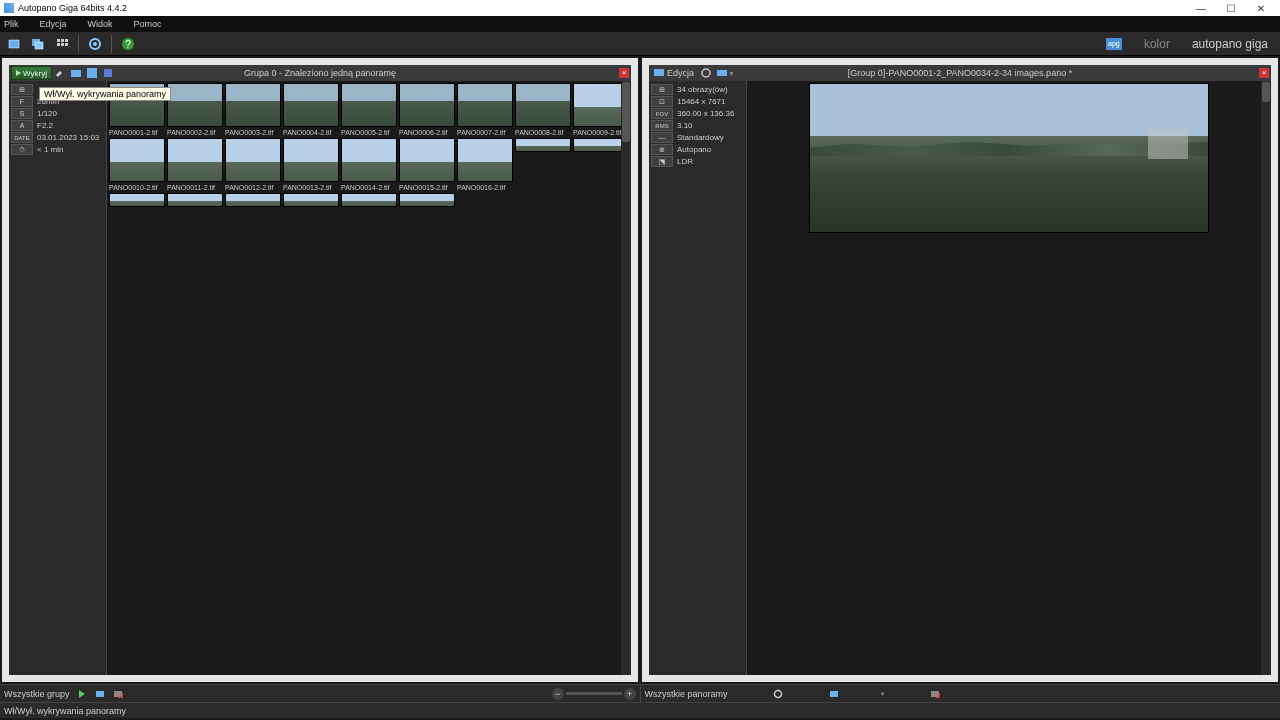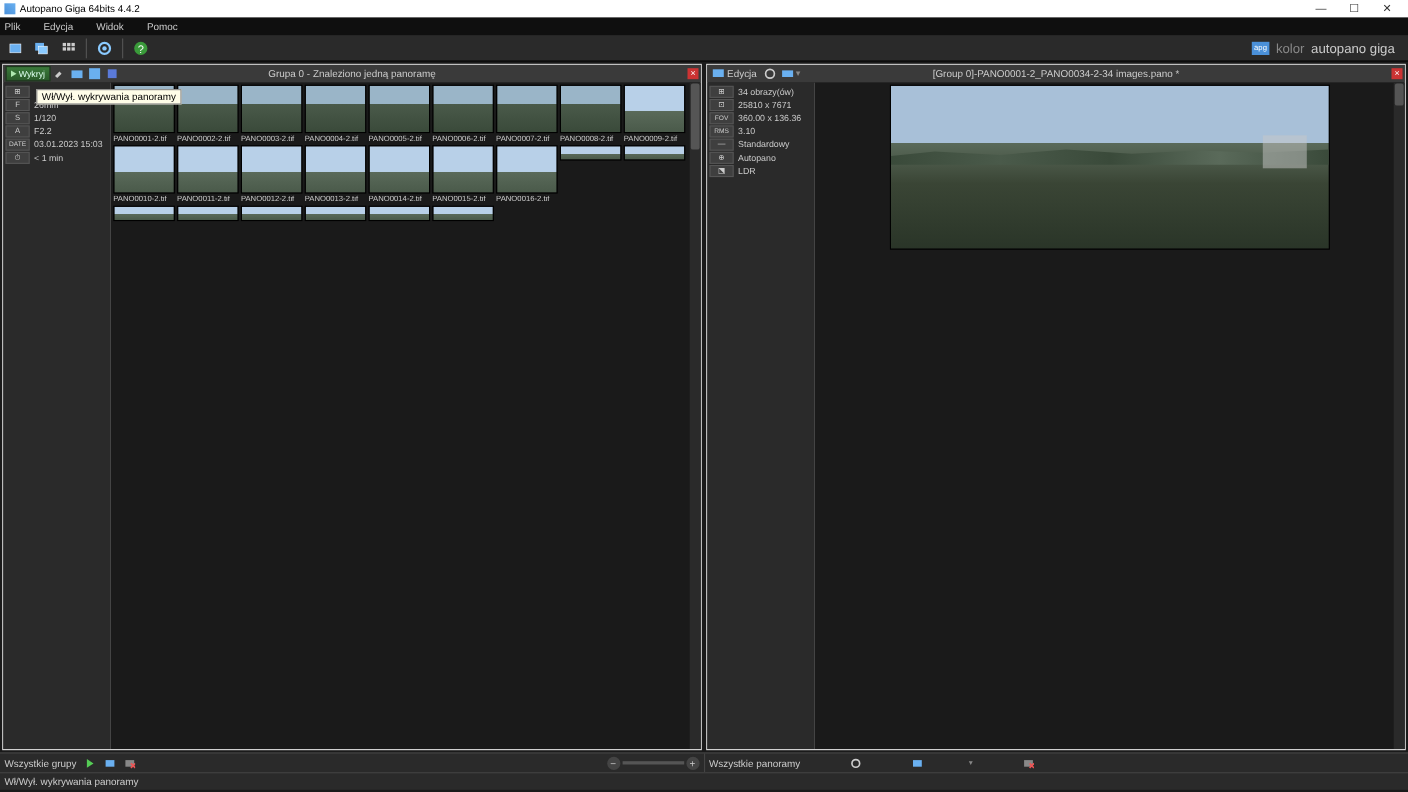--- a/index.html
+++ b/index.html
@@ -8,26 +8,26 @@
 .titlebar { height: 16px; background: #fff; display: flex; align-items: center; padding: 0 4px; color: #000; font-size: 9px; }
 .titlebar .icon { width: 10px; height: 10px; background: linear-gradient(45deg,#4a90d9,#6ab0f0); margin-right: 4px; }
 .titlebar .spacer { flex: 1; }
 .titlebar .winbtn { width: 30px; height: 16px; display: flex; align-items: center; justify-content: center; color: #333; font-size: 10px; }
 
 .menubar { height: 16px; background: #0f0f0f; display: flex; align-items: center; padding: 0 4px; gap: 21px; color: #ccc; }
 .menubar span { font-size: 9px; }
 
 .toolbar { height: 24px; background: #2a2a2a; border-bottom: 1px solid #000; display: flex; align-items: center; padding: 0 4px; gap: 4px; }
 .toolbar .tbbtn { width: 20px; height: 20px; display: flex; align-items: center; justify-content: center; border: 1px solid transparent; }
-.toolbar .brand { margin-left: auto; display: flex; align-items: center; gap: 6px; color: #888; font-size: 12px; padding-right: 8px;}
+.toolbar .brand { margin-left: auto; display: flex; align-items: center; gap: 22px; color: #888; font-size: 12px; padding-right: 8px;}
 .toolbar .brand .logo { width: 16px; height: 12px; background: #4a90d9; font-size: 7px; color: #fff; display:flex; align-items:center; justify-content:center; }
 .toolbar .brand b { color: #ccc; font-weight: normal; }
 
 .main { display: flex; height: 628px; }
-.panel { flex: 1; display: flex; flex-direction: column; border: 1px solid #e5e5e5; margin: 2px; background: #1a1a1a; position: relative; }
+.panel { flex: 1; display: flex; flex-direction: column; border: 7px solid #e5e5e5; margin: 2px; background: #1a1a1a; position: relative; }
 .panel-header { height: 16px; background: #3a3a3a; display: flex; align-items: center; padding: 0 2px; font-size: 9px; color: #ccc; position: relative; }
 .panel-header .htitle { position: absolute; left: 50%; transform: translateX(-50%); }
 .panel-header .closebtn { position: absolute; right: 2px; width: 10px; height: 10px; background: #c33; color: #fff; font-size: 8px; display: flex; align-items: center; justify-content: center; line-height: 1; }
 .ph-btn { width: 14px; height: 14px; display: flex; align-items: center; justify-content: center; margin: 0 1px; }
 .detect-btn { background: linear-gradient(#3a7a3a,#2a5a2a); border: 1px solid #1a3a1a; padding: 0 4px; height: 14px; display: flex; align-items: center; gap: 2px; font-size: 8px; color: #dfe; }
 .detect-btn .play { width: 0; height: 0; border-left: 5px solid #afe8af; border-top: 3px solid transparent; border-bottom: 3px solid transparent; }
 
 .panel-body { flex: 1; display: flex; overflow: hidden; }
 .sidebar { width: 98px; background: #2a2a2a; border-right: 1px solid #444; padding: 2px; }
 .sidebar .row { display: flex; align-items: center; height: 12px; margin-bottom: 0px; }
@@ -304,21 +304,21 @@
       <div class="closebtn">×</div>
     </div>
     <div class="panel-body">
       <div class="sidebar">
         <div class="row">
             <div class="label">⊞</div>
             <div class="val">34 obrazy(ów)</div>
           </div>
         <div class="row">
             <div class="label">⊡</div>
-            <div class="val">25810 x 7671</div>
+            <div class="val">15464 x 7671</div>
           </div>
         <div class="row">
             <div class="label" style="font-size:6px">FOV</div>
             <div class="val">360.00 x 136.36</div>
           </div>
         <div class="row">
             <div class="label" style="font-size:6px">RMS</div>
             <div class="val">3.10</div>
           </div>
         <div class="row">

